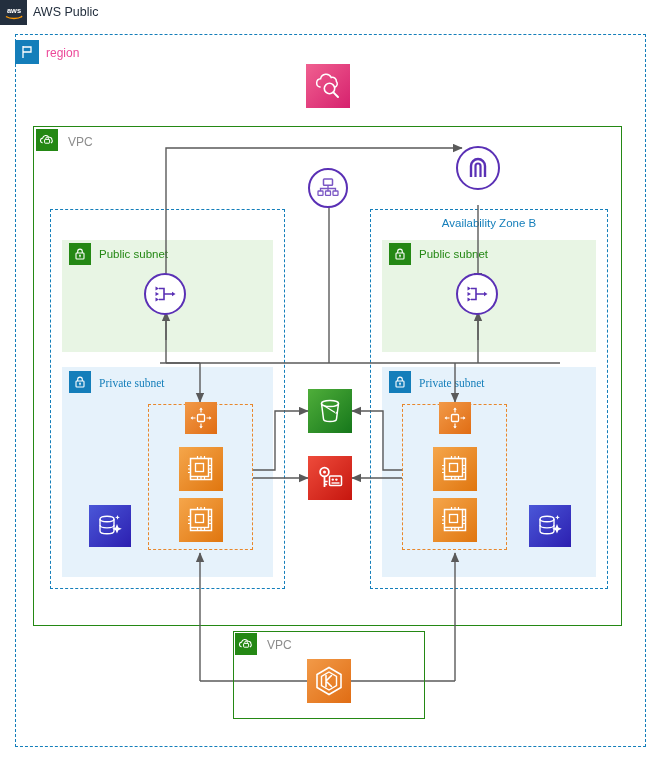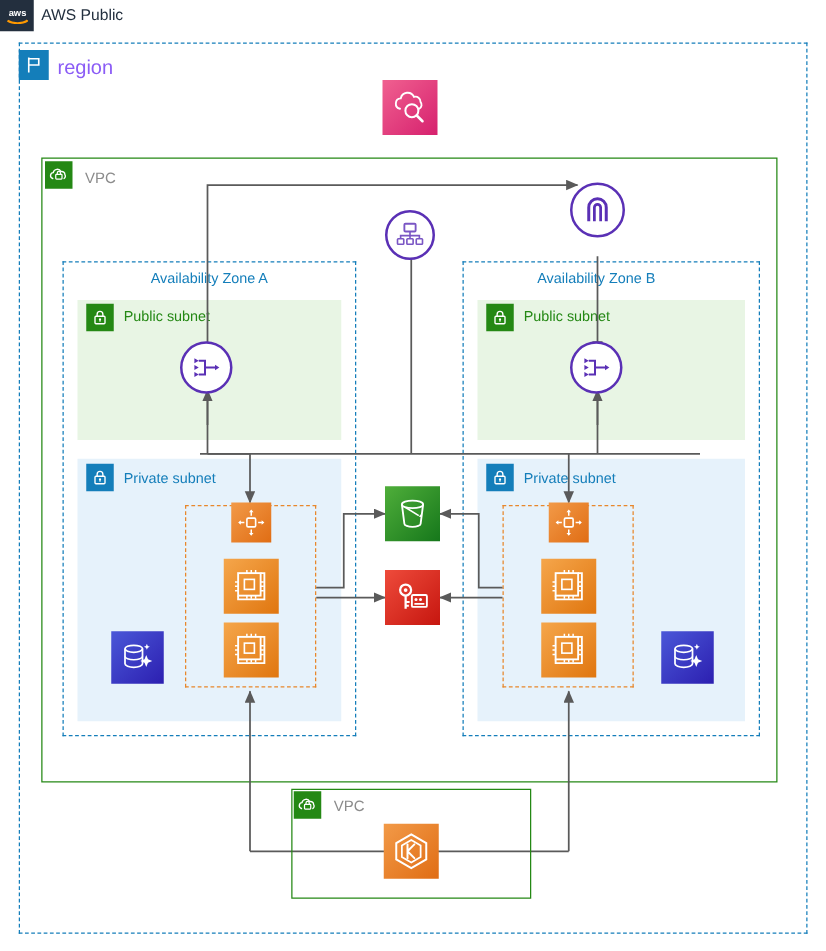--- a/index.html
+++ b/index.html
@@ -44,22 +44,22 @@
   .region-icon {
     position: absolute;
     left: 15px; top: 40px;
     width: 24px; height: 24px;
     background: #147EBA;
     display: flex; align-items: center; justify-content: center;
   }
   .region-label {
     position: absolute;
     left: 46px; top: 46px;
-    font-size: 16px;
-    color: #8b5cf6;
+    font-size: 12px;
+    color: #ec4899;
   }
 
   
   .vpc-main {
     position: absolute;
     left: 33px; top: 126px;
     width: 589px; height: 500px;
     border: 1.5px solid #248814;
     background: transparent;
   }
@@ -95,21 +95,21 @@
   .az-a { left: 50px; top: 209px; width: 235px; height: 380px; }
   .az-b { left: 370px; top: 209px; width: 238px; height: 380px; }
   .az-label {
     position: absolute;
     font-size: 11.5px;
     color: #147EBA;
     text-align: center;
     width: 235px;
   }
   .az-a-label { left: 50px; top: 217px; }
-  .az-b-label { left: 358px; top: 217px; width: 238px; }
+  .az-b-label { left: 370px; top: 217px; width: 238px; }
 
   
   .subnet {
     position: absolute;
   }
   .subnet-public { background: #E8F5E4; }
   .subnet-private { background: #E6F2FB; }
   .sub-pub-a { left: 62px; top: 240px; width: 211px; height: 112px; }
   .sub-pub-b { left: 382px; top: 240px; width: 214px; height: 112px; }
   .sub-pri-a { left: 62px; top: 367px; width: 211px; height: 210px; }
@@ -120,21 +120,21 @@
     width: 22px; height: 22px;
     display: flex; align-items: center; justify-content: center;
   }
   .subnet-icon.green { background: #248814; }
   .subnet-icon.blue  { background: #147EBA; }
   .subnet-label {
     position: absolute;
     font-size: 11.5px;
   }
   .subnet-label.green { color: #248814; }
-  .subnet-label.blue  { color: #147EBA; }
+  .subnet-label.blue  { color: #147EBA; font-family: Liberation Serif, serif; }
 
   .si-pub-a { left: 69px; top: 243px; }
   .sl-pub-a { left: 99px; top: 248px; }
   .si-pub-b { left: 389px; top: 243px; }
   .sl-pub-b { left: 419px; top: 248px; }
   .si-pri-a { left: 69px; top: 371px; }
   .sl-pri-a { left: 99px; top: 377px; }
   .si-pri-b { left: 389px; top: 371px; }
   .sl-pri-b { left: 419px; top: 377px; }
 
@@ -206,21 +206,20 @@
     <svg width="16" height="16" viewBox="0 0 16 16">
       <path d="M3.2 10.8 a2.4 2.4 0 0 1 0.4 -4.7 a3.3 3.3 0 0 1 6.2 -0.8 a2.4 2.4 0 0 1 3.1 2.4 a2.2 2.2 0 0 1 -0.6 3.1" stroke="#fff" stroke-width="1.1" fill="none" stroke-linecap="round"></path>
       <rect x="5.6" y="7.4" width="5" height="3.8" rx="0.6" stroke="#fff" stroke-width="1" fill="none"></rect>
       <path d="M6.8 7.4 v-1 a1.3 1.3 0 0 1 2.6 0 v1" stroke="#fff" stroke-width="1" fill="none"></path>
     </svg>
   </div>
   <div class="vpc-label vpc-main-label">VPC</div>
 
   <div class="az-box az-a"></div>
   <div class="az-box az-b"></div>
-  <div class="az-label az-a-label">Availability Zone A</div>
   <div class="az-label az-b-label">Availability Zone B</div>
 
   <div class="subnet subnet-public sub-pub-a"></div>
   <div class="subnet subnet-public sub-pub-b"></div>
   <div class="subnet subnet-private sub-pri-a"></div>
   <div class="subnet subnet-private sub-pri-b"></div>
 
   <div class="subnet-icon green si-pub-a">
     <svg width="14" height="14" viewBox="0 0 14 14">
       <rect x="3" y="6" width="8" height="6" rx="0.8" stroke="#fff" stroke-width="1.1" fill="none"></rect>

